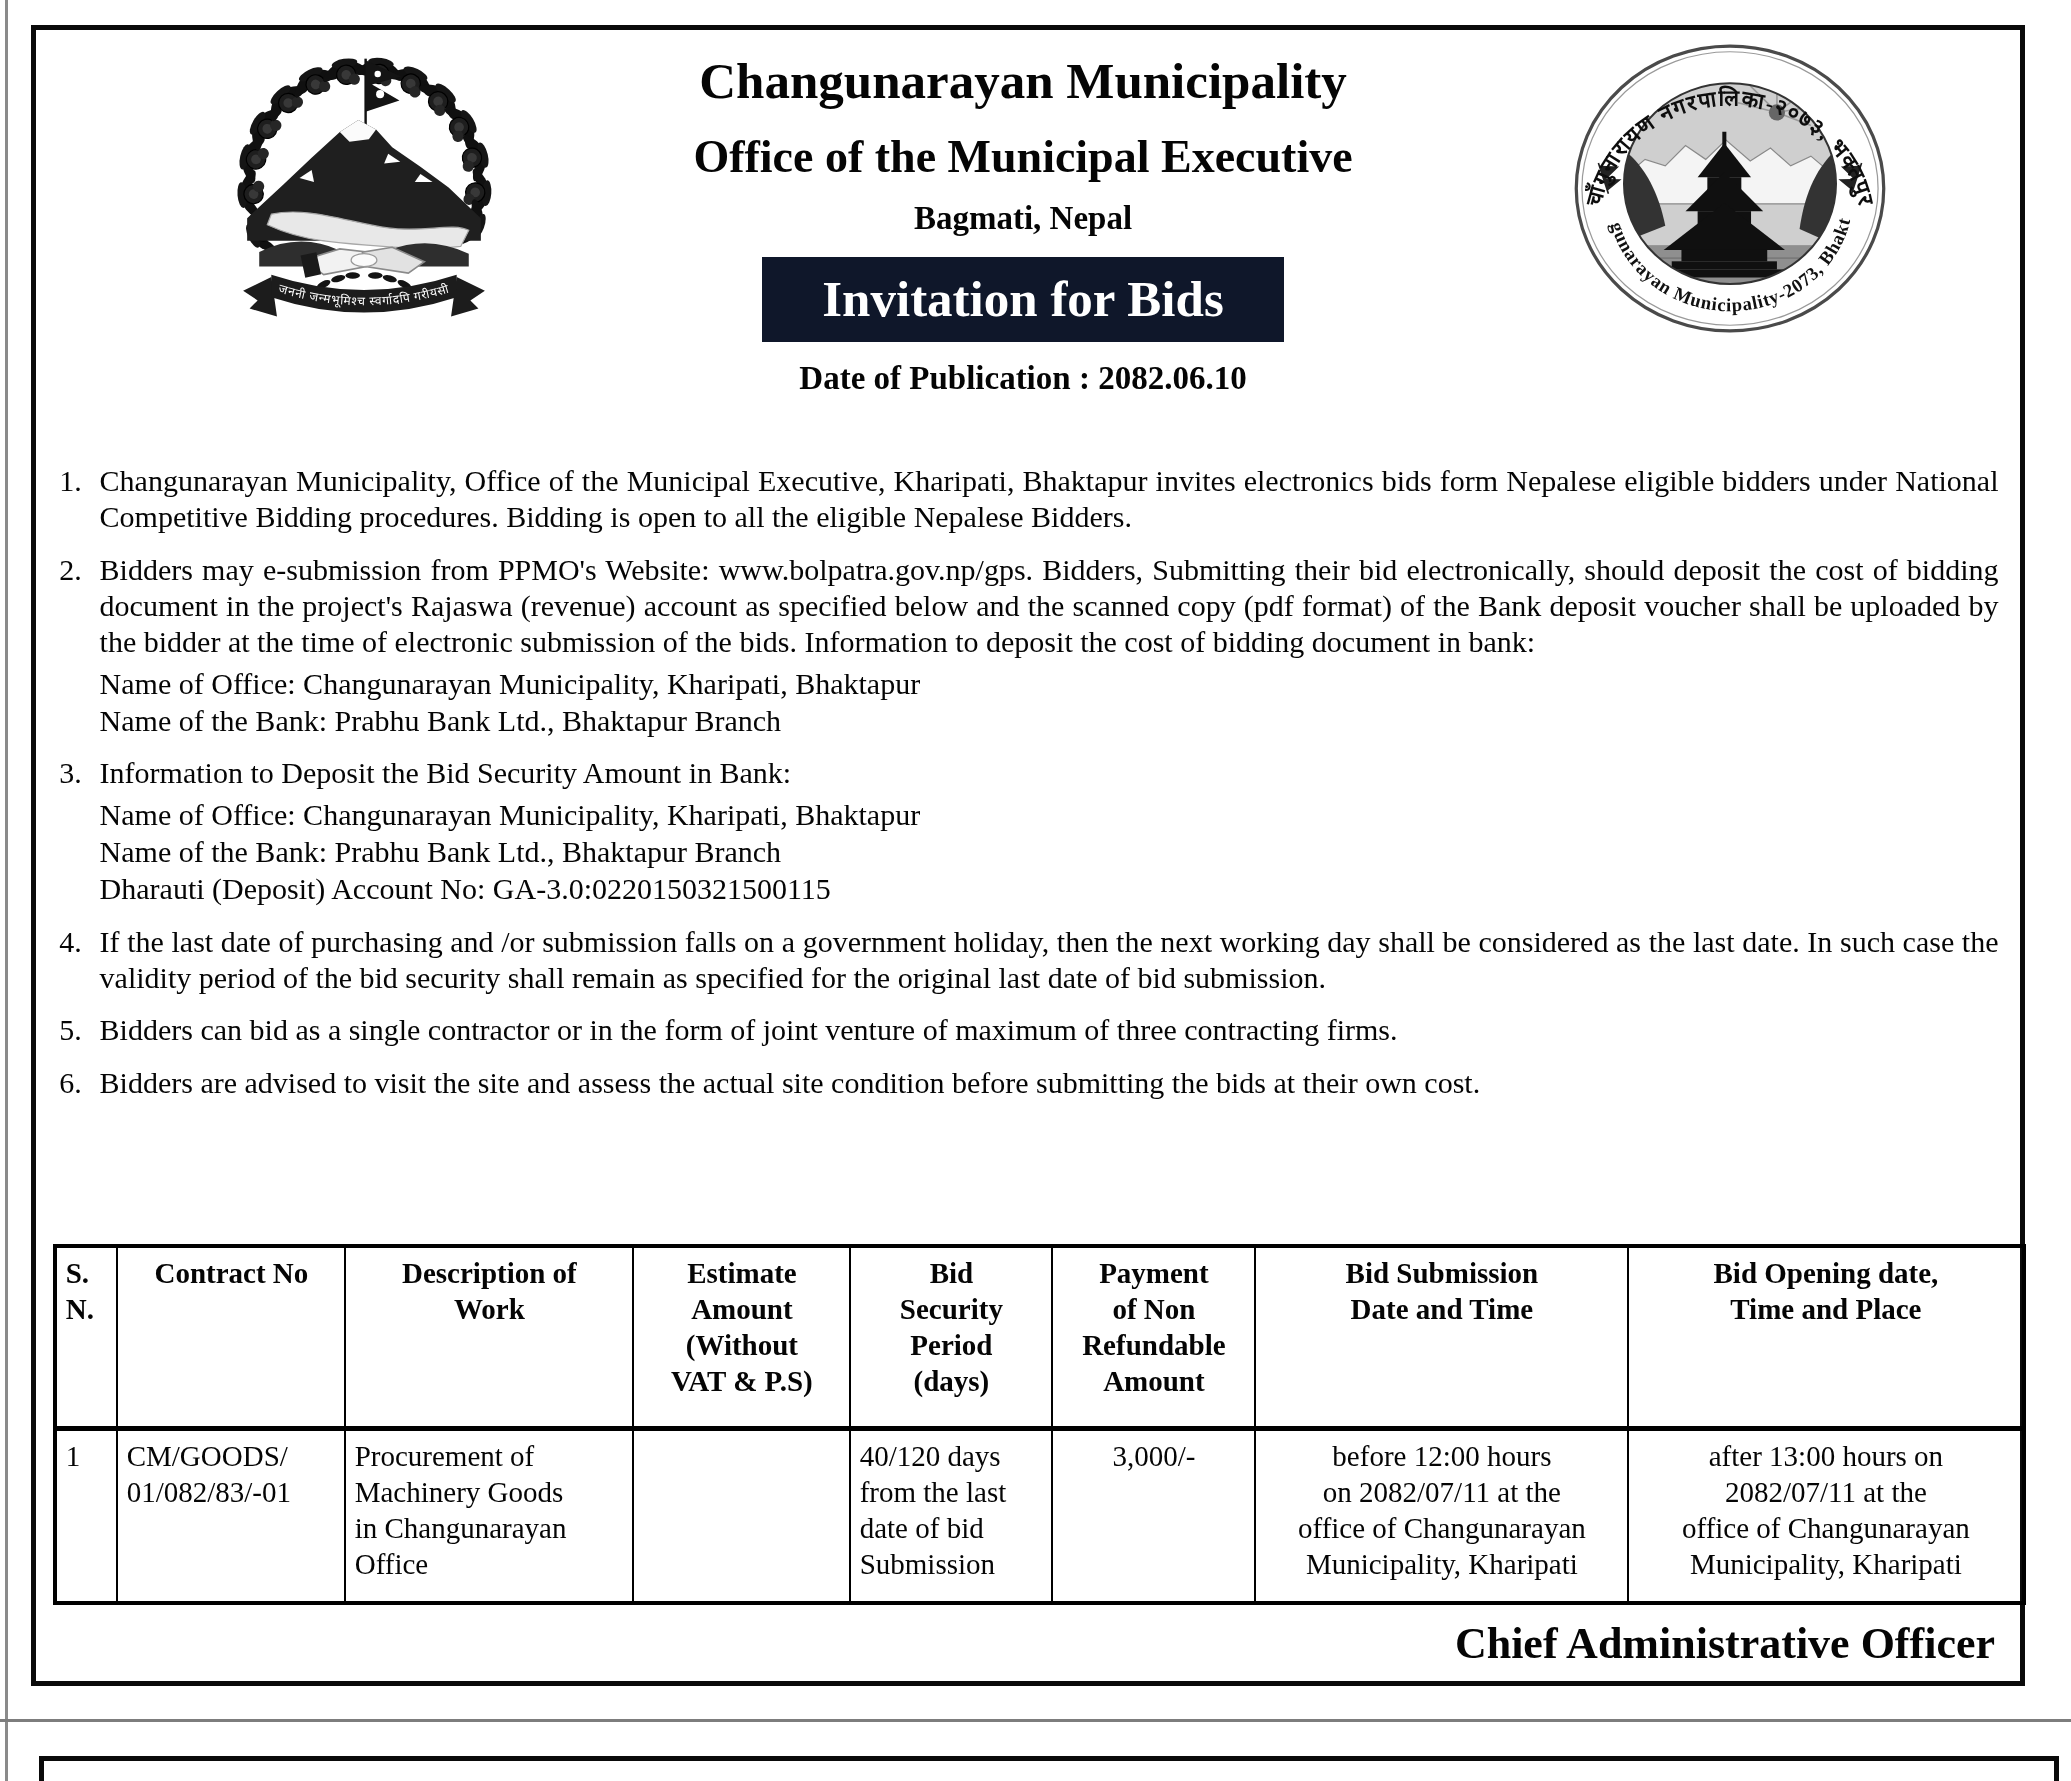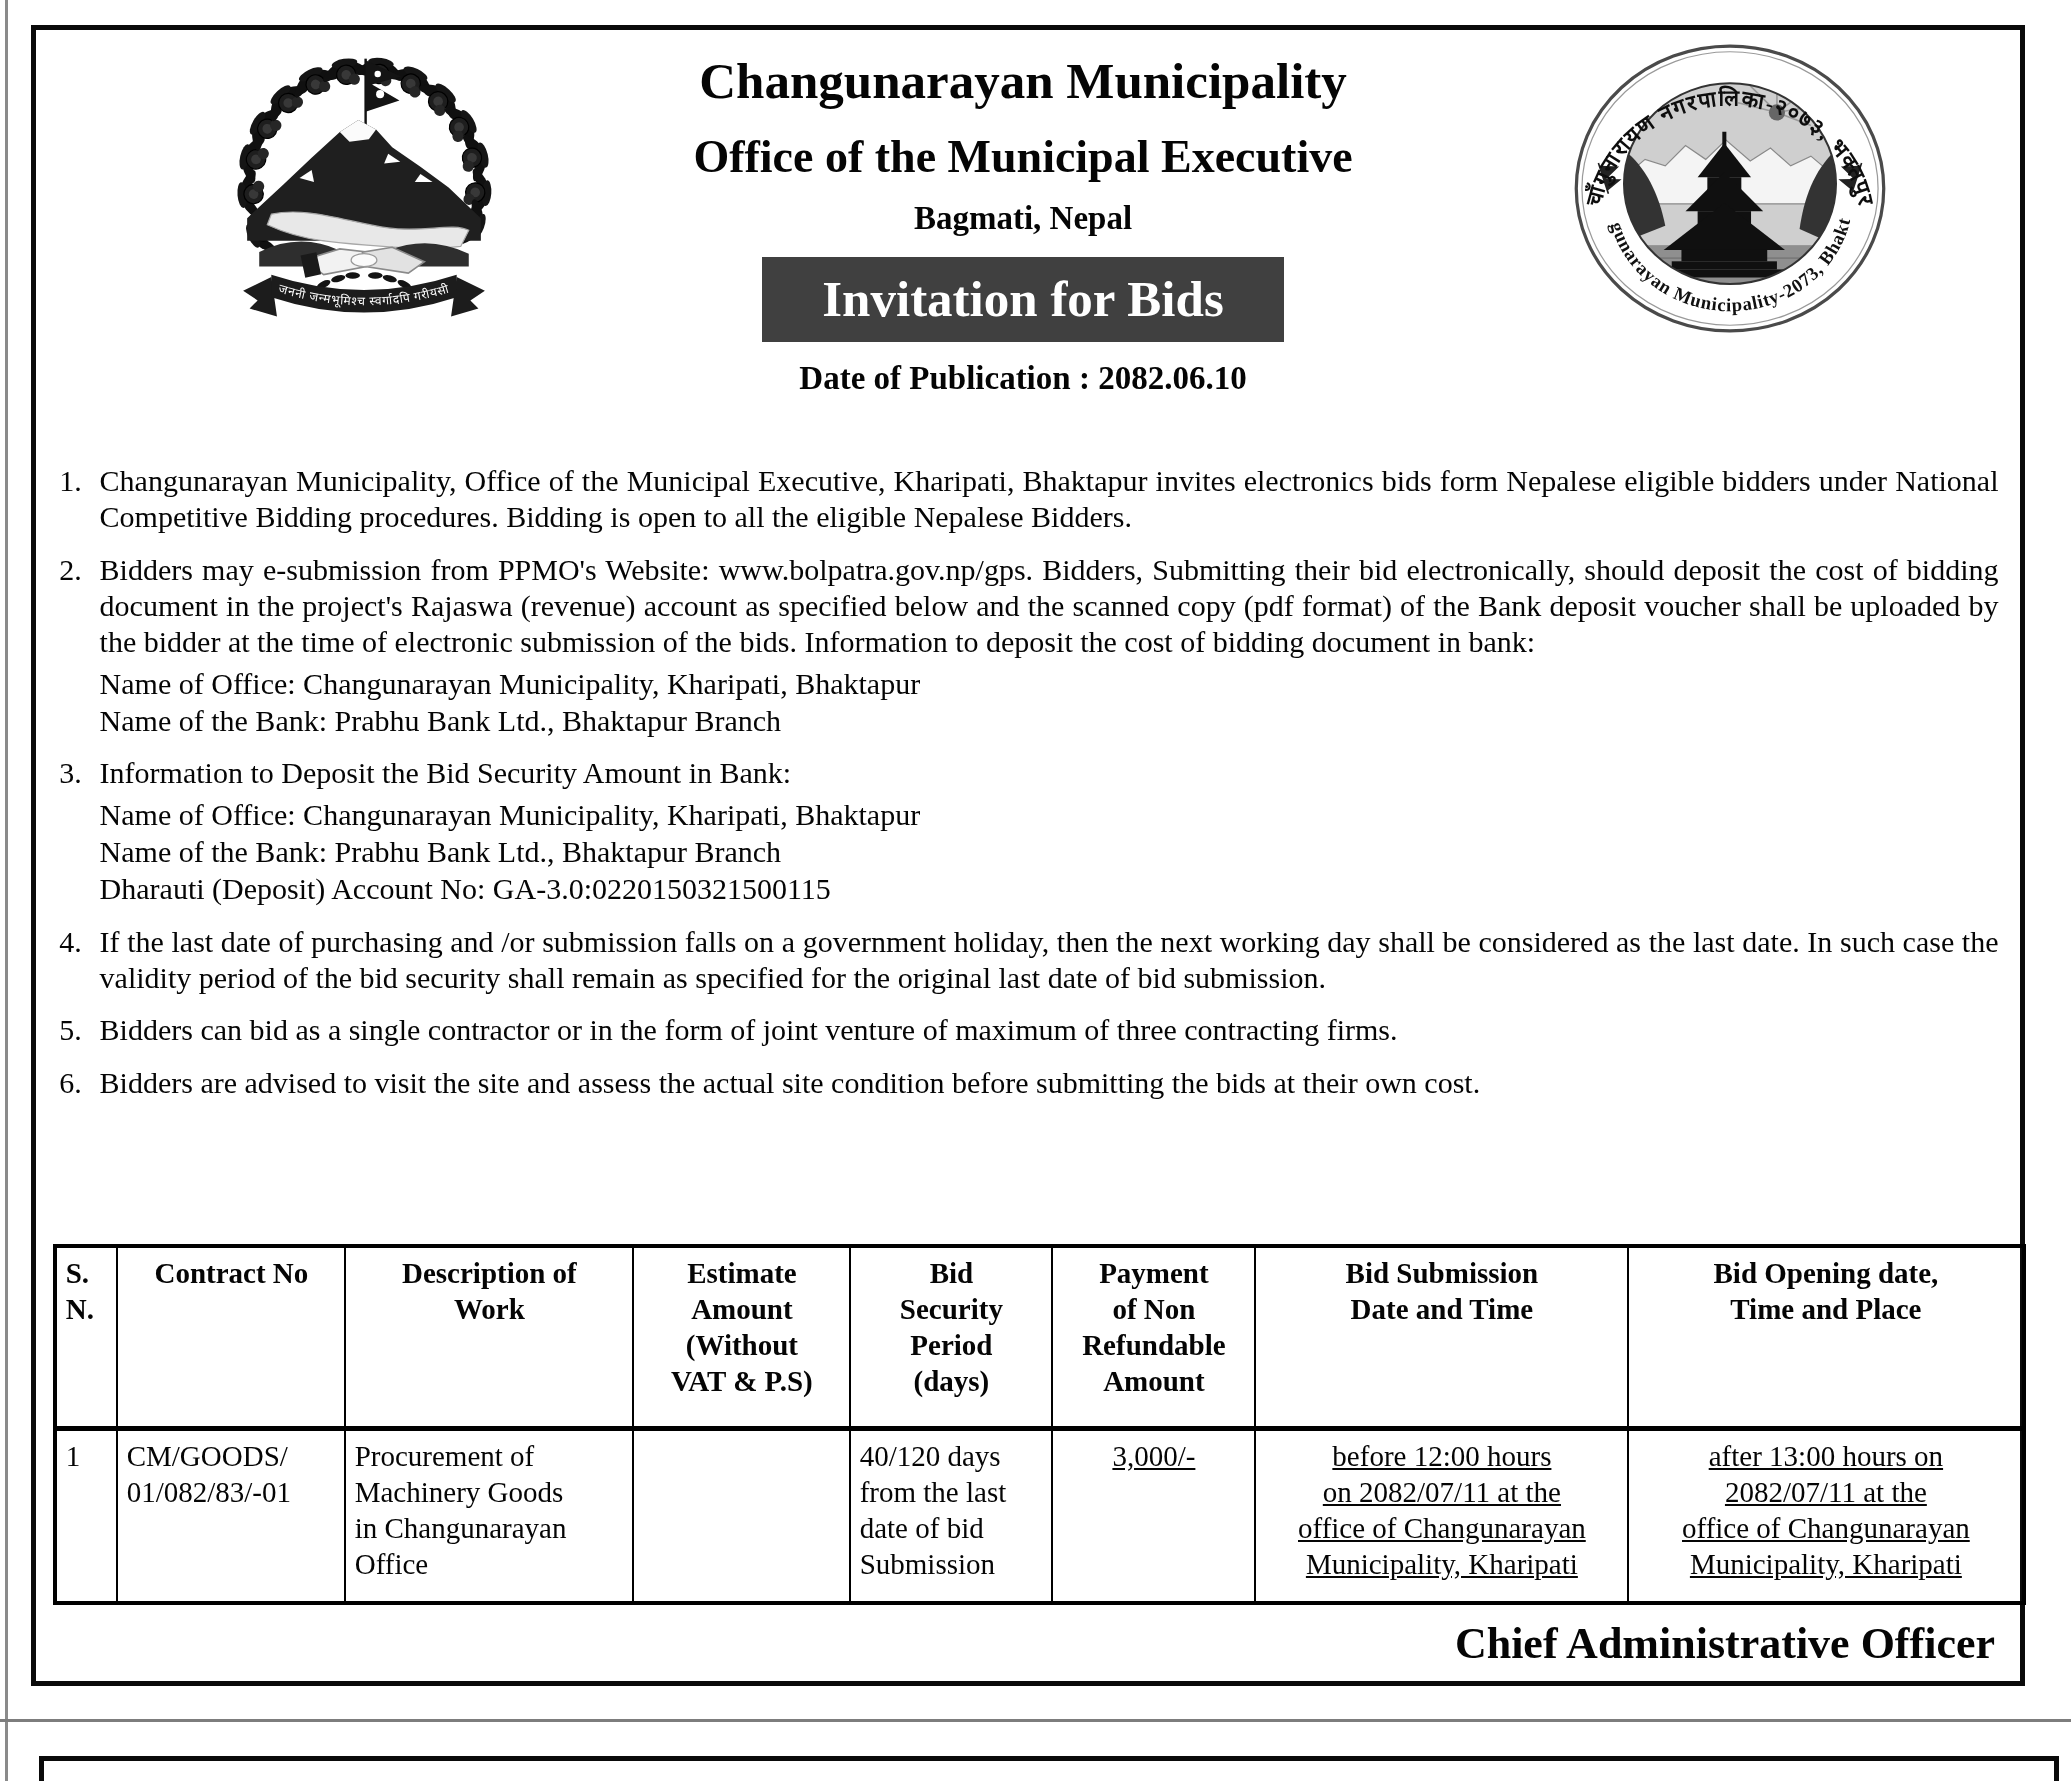--- a/index.html
+++ b/index.html
@@ -10,41 +10,41 @@
             border:5.8px solid #0a0a0a;box-sizing:border-box;background:#fff;}
   
   .emblem{position:absolute;left:191px;top:16.5px;width:274px;height:278px;}
   .seal{position:absolute;left:1532px;top:8.3px;width:324px;height:301px;}
   .head-center{position:absolute;left:453px;right:463px;top:21.5px;text-align:center;}
   .org-name{font-size:51px;font-weight:bold;line-height:58px;}
   .office-name{font-size:46px;font-weight:bold;line-height:53px;margin-top:20px;}
   .addr{font-size:33px;font-weight:bold;line-height:38px;}
   .addr1{margin-top:18px;}
   .addr2{margin-top:16.5px;}
-  .banner{display:inline-block;background:#404040;color:#fff;font-weight:bold;font-size:51px;
+  .banner{display:inline-block;background:#0f172a;color:#fff;font-weight:bold;font-size:51px;
           line-height:55px;padding:15px 60px;margin-top:20px;}
   .pubdate{font-size:33px;font-weight:bold;margin-top:16.5px;line-height:38px;}
   .pubdate span{white-space:pre;}
   
   .clauses{position:absolute;left:11.6px;right:21.5px;top:433px;}
   .clause{display:flex;margin-bottom:16.5px;}
   .c-num{flex:none;width:52px;font-size:30px;line-height:36px;padding-left:11.6px;box-sizing:border-box;}
   .c-body{flex:1;font-size:30px;line-height:36px;}
   .c-text{text-align:justify;}
   .c-sub{margin-top:5px;}
   .c-sub div{line-height:37px;white-space:pre-line;}
   
   .bid-table{position:absolute;left:17.4px;top:1214px;width:1969px;border-collapse:collapse;
              table-layout:fixed;border:4.1px solid #000;}
   .bid-table th,.bid-table td{border:2.5px solid #000;vertical-align:top;font-size:29px;
              line-height:36px;padding:6.6px 8.3px;white-space:pre-line;overflow:hidden;}
   .bid-table thead th{border-bottom:5.8px solid #000;font-weight:bold;text-align:center;height:165px;}
   .bid-table thead th.left{text-align:left;}
   .bid-table td{height:157px;}
-  .al{text-align:left;} .ac{text-align:center;text-decoration:underline;}
+  .al{text-align:left;} .ac{text-align:center;}
   
   .signature{position:absolute;right:25px;bottom:11.6px;font-size:44px;font-weight:bold;}
   .separator{position:absolute;left:0;top:1719px;width:2071px;height:3.3px;background:#7d7d7d;}
   .next-box{position:absolute;left:39px;top:1756px;width:2020px;height:58px;
             border:5.8px solid #0a0a0a;box-sizing:border-box;background:#fff;}
 </style>
 </head>
 <body>
 
 <div class="page">

